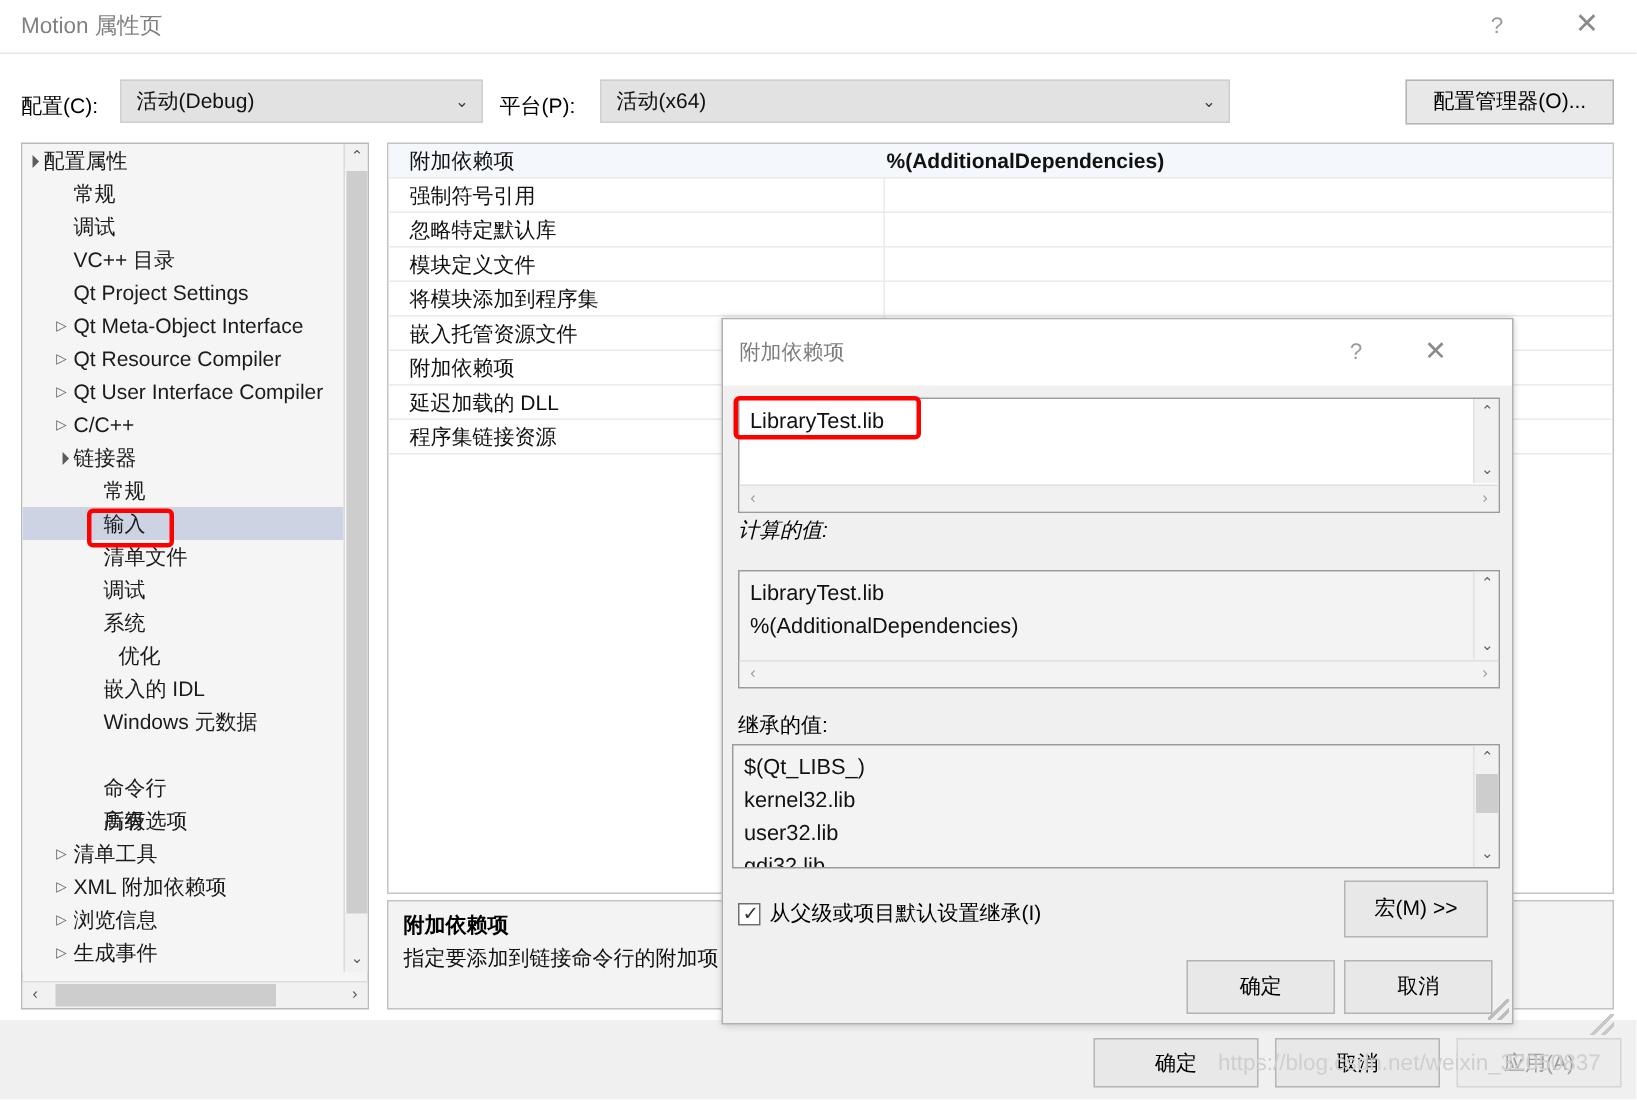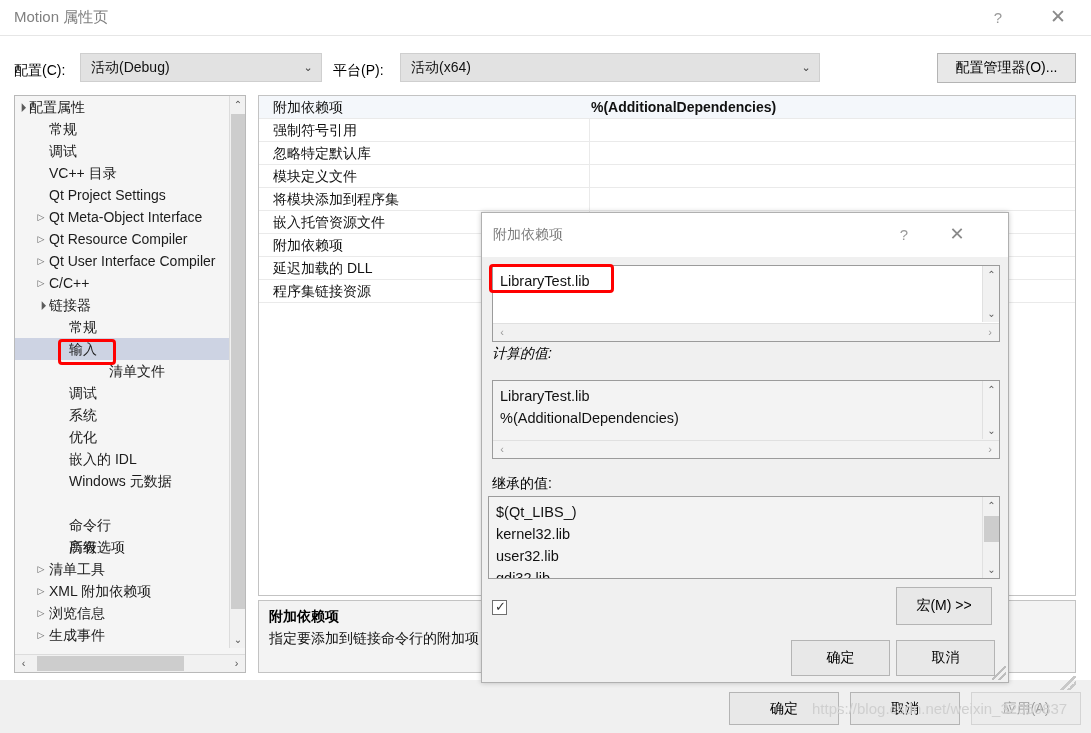--- a/index.html
+++ b/index.html
@@ -310,30 +310,30 @@
           <span class="arrow" style="left: 18px; transform: rotate(-45deg); font-size: 8px;">◢</span>
           <span class="tlabel" style="left: 34px;">链接器</span>
         </div>
         <div class="tnode" style="top: 0px;">
           <span class="tlabel" style="left: 54px;">常规</span>
         </div>
         <div class="tnode sel" style="top: 0px;">
           <span class="tlabel" style="left: 54px;">输入</span>
         </div>
         <div class="tnode" style="top: 0px;">
-          <span class="tlabel" style="left: 54px; margin-left: 40px;">清单文件</span>
+          <span class="tlabel" style="left: 54px;">清单文件</span>
         </div>
         <div class="tnode" style="top: 0px;">
           <span class="tlabel" style="left: 54px;">调试</span>
         </div>
         <div class="tnode" style="top: 0px;">
           <span class="tlabel" style="left: 54px;">系统</span>
         </div>
         <div class="tnode" style="top: 0px;">
-          <span class="tlabel" style="left: 54px;">优化</span>
+          <span class="tlabel" style="left: 64px;">优化</span>
         </div>
         <div class="tnode" style="top: 0px;">
           <span class="tlabel" style="left: 54px;">嵌入的 IDL</span>
         </div>
         <div class="tnode" style="top: 0px;">
           <span class="tlabel" style="left: 54px;">Windows 元数据</span>
         </div>
         <div class="tnode" style="top: 0px;">
           <span class="tlabel" style="left: 54px; margin-top: 44px;">高级</span>
         </div>
@@ -475,20 +475,21 @@
         <div class="sbtn up">⌃</div>
         <div class="thumb" style="top:19px; height:26px;"></div>
         <div class="sbtn down">⌄</div>
       </div>
     </div>
 
     <div class="chk-row" style="left:10px; top:387px;">
       <span class="chk-box">
         <span class="tick">✓</span>
       </span>
+      <span class="chk-label">从父级或项目默认设置继承(I)</span>
     </div>
 
     <div class="btn" style="position:absolute; left:414px; top:374px; width:96px; height:38px;">宏(M) &gt;&gt;</div>
 
     <div class="btn" style="position:absolute; left:309px; top:427px; width:99px; height:36px;">确定</div>
     <div class="btn" style="position:absolute; left:414px; top:427px; width:99px; height:36px;">取消</div>
 
     <div class="resize-grip"></div>
   </div>
 

